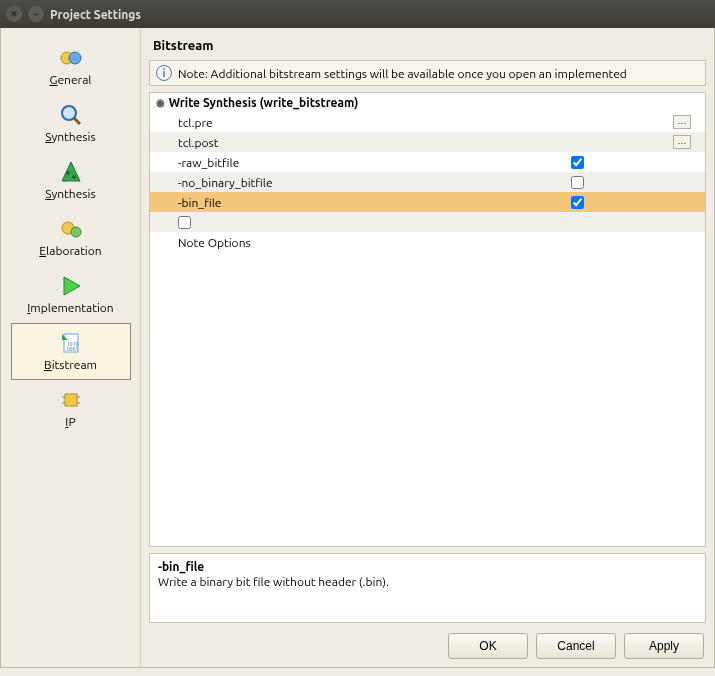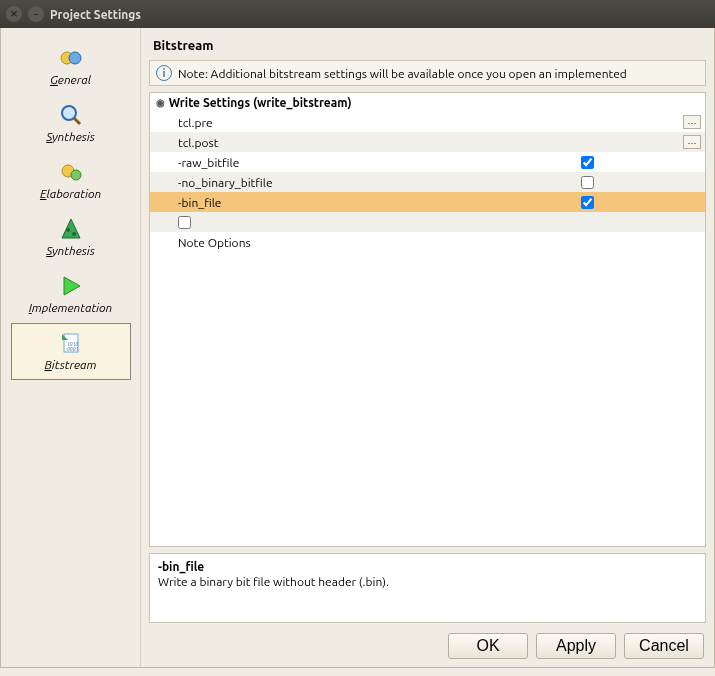--- a/index.html
+++ b/index.html
@@ -37,21 +37,20 @@
       border-top: none;
     }
     .sidebar {
       width: 140px;
       border-right: 1px solid #d6d0c4;
       padding: 10px 4px;
       display: flex;
       flex-direction: column;
       align-items: center;
       gap: 0;
-      font-style: italic;
     }
     .nav-item {
       width: 120px;
       padding: 4px 2px 8px 2px;
       text-align: center;
       cursor: pointer;
       border: 1px solid transparent;
     }
     .nav-item.selected {
       background: #faf3df;
@@ -122,21 +121,21 @@
     }
     .rows {
       flex: 1;
       overflow: auto;
     }
     .row {
       display: flex;
       align-items: center;
       height: 20px;
       padding-left: 28px;
-      padding-right: 4px;
+      padding-right: 14px;
       gap: 28px;
     }
     .row:nth-child(even) { background: #f1efe9; }
     .row.selected {
       background: #f4c57a;
     }
     .row .name { flex: 1; }
     .row .ctrl {
       width: 120px;
       display: flex;
@@ -166,21 +165,21 @@
       gap: 8px;
       padding: 4px 2px 0 2px;
     }
     .btn {
       min-width: 80px;
       height: 26px;
       border: 1px solid #b5ad9b;
       background: linear-gradient(#fdfbf5, #e9e4d7);
       border-radius: 3px;
       cursor: pointer;
-      font-size: 16px;
+      font-size: 12px;
     }
   </style>
 </head>
 <body>
 
 <div class="titlebar">
   <div class="window-btn">✕</div>
   <div class="window-btn">–</div>
   <span>Project Settings</span>
 </div>
@@ -205,36 +204,36 @@
             <circle cx="11" cy="11" r="7" fill="#cfe6ff" stroke="#2a6bb0" stroke-width="2"></circle>
             <line x1="16" y1="16" x2="22" y2="22" stroke="#8a5a1f" stroke-width="3"></line>
           </svg>
       </div>
       <span class="label">Synthesis</span>
     </div>
 
     <div class="nav-item">
       <div class="icon-wrap">
         <svg width="26" height="26" viewBox="0 0 26 26">
-            <circle cx="10" cy="12" r="6" fill="#f2c84b" stroke="#b58a1f"></circle>
-            <circle cx="18" cy="16" r="5" fill="#7cc56b" stroke="#3a8a2a"></circle>
-          </svg>
-      </div>
-      <span class="label">Elaboration</span>
-    </div>
-
-    <div class="nav-item">
-      <div class="icon-wrap">
-        <svg width="26" height="26" viewBox="0 0 26 26">
             <polygon points="13,3 22,22 4,22" fill="#3aa655" stroke="#1f6b33"></polygon>
             <circle cx="10" cy="14" r="2" fill="#1f6b33"></circle>
             <circle cx="16" cy="18" r="2" fill="#1f6b33"></circle>
           </svg>
       </div>
       <span class="label">Synthesis</span>
+    </div>
+
+    <div class="nav-item">
+      <div class="icon-wrap">
+        <svg width="26" height="26" viewBox="0 0 26 26">
+            <circle cx="10" cy="12" r="6" fill="#f2c84b" stroke="#b58a1f"></circle>
+            <circle cx="18" cy="16" r="5" fill="#7cc56b" stroke="#3a8a2a"></circle>
+          </svg>
+      </div>
+      <span class="label">Elaboration</span>
     </div>
 
     <div class="nav-item">
       <div class="icon-wrap">
         <svg width="26" height="26" viewBox="0 0 26 26">
             <polygon points="6,4 22,13 6,22" fill="#4bd24b" stroke="#1f8a1f"></polygon>
           </svg>
       </div>
       <span class="label">Implementation</span>
     </div>
@@ -244,35 +243,47 @@
         <svg width="26" height="26" viewBox="0 0 26 26">
             <rect x="6" y="4" width="14" height="18" fill="#fff" stroke="#6aa8e6"></rect>
             <polygon points="4,4 10,10 4,10" fill="#3aa655"></polygon>
             <text x="9" y="16" font-size="5" fill="#2a6bb0">1010</text>
             <text x="9" y="21" font-size="5" fill="#2a6bb0">0001</text>
           </svg>
       </div>
       <span class="label">Bitstream</span>
     </div>
 
+    <div class="nav-item">
+      <div class="icon-wrap">
+        <svg width="26" height="26" viewBox="0 0 26 26">
+            <rect x="7" y="7" width="12" height="12" fill="#f2c84b" stroke="#b58a1f"></rect>
+            <line x1="4" y1="10" x2="7" y2="10" stroke="#888"></line>
+            <line x1="4" y1="16" x2="7" y2="16" stroke="#888"></line>
+            <line x1="19" y1="10" x2="22" y2="10" stroke="#888"></line>
+            <line x1="19" y1="16" x2="22" y2="16" stroke="#888"></line>
+          </svg>
+      </div>
+      <span class="label">IP</span>
+    </div>
 
   </div>
 
   <div class="main">
     <div class="main-title">Bitstream</div>
 
     <div class="note-box">
       <span class="info-icon">i</span>
       <span>Note: Additional bitstream settings will be available once you open an implemented</span>
     </div>
 
     <div class="settings-panel">
       <div class="group-header">
         <span class="disclosure">◉</span>
-        <span>Write Settings (write_bitstream)</span>
+        <span>Write Synthesis (write_bitstream)</span>
       </div>
       <div class="rows" id="rows">
           <div class="row">
             <span class="name">tcl.pre</span>
             <span class="ellipsis-btn">…</span>
           </div>
           <div class="row">
             <span class="name">tcl.post</span>
             <span class="ellipsis-btn">…</span>
           </div>
@@ -305,17 +316,17 @@
         </div>
     </div>
 
     <div class="desc-panel">
       <div class="desc-title">-bin_file</div>
       <div>Write a binary bit file without header (.bin).</div>
     </div>
 
     <div class="button-bar">
       <button class="btn">OK</button>
+      <button class="btn">Cancel</button>
       <button class="btn">Apply</button>
-      <button class="btn">Cancel</button>
     </div>
   </div>
 </div>
 
 </body></html>

